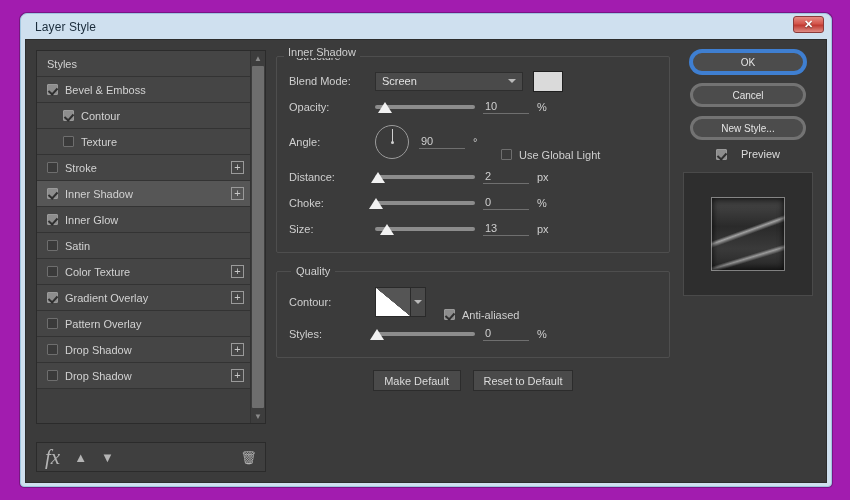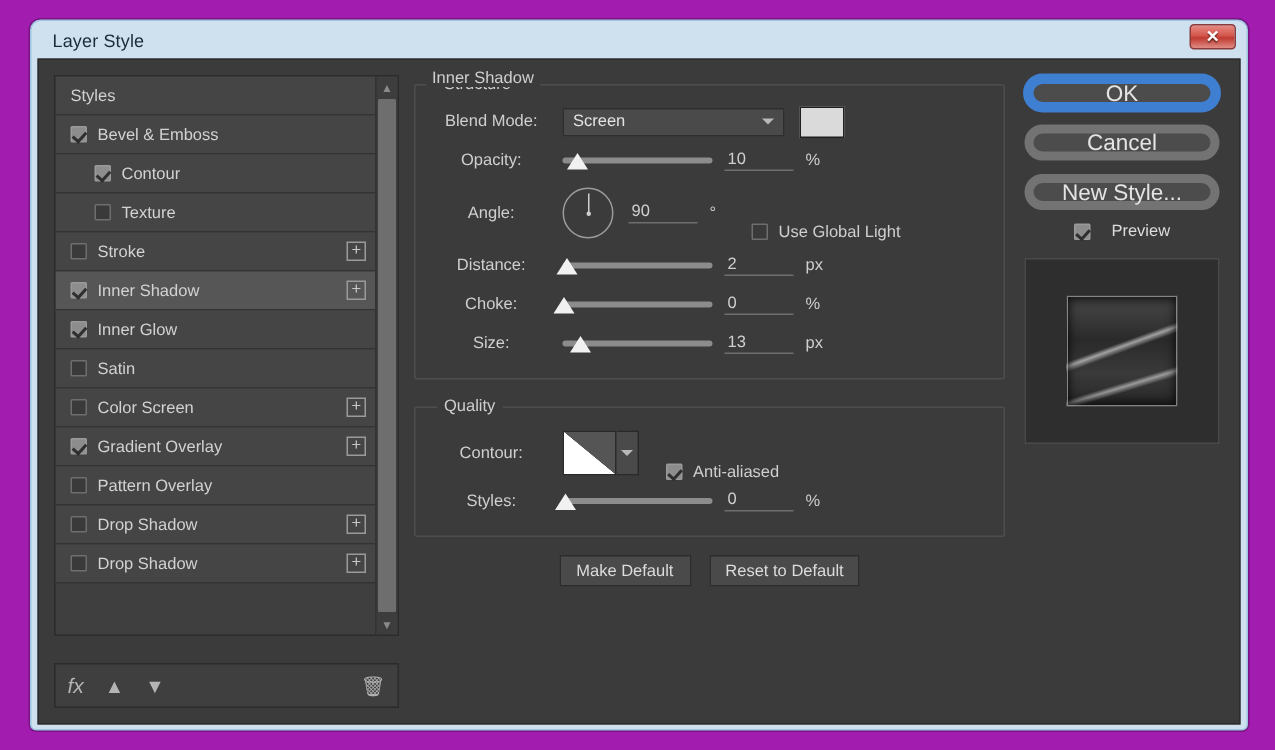--- a/index.html
+++ b/index.html
@@ -160,21 +160,21 @@
     align-items: center;
     padding: 0 8px;
     gap: 14px;
   }
   .tb-icon {
     color: #b4b4b4;
     font-size: 13px;
     cursor: pointer;
     display: flex; align-items: center;
   }
-  .tb-icon.fx { font-style: italic; font-family: Liberation Sans, sans-serif; font-size: 14px; }
+  .tb-icon.fx { font-style: italic; font-family: Liberation Serif, serif; font-size: 21px; }
   .tb-spacer { flex: 1; }
 
   
   .options {
     flex: 1;
     margin-left: 10px;
     margin-right: 10px;
     position: relative;
   }
   fieldset.group {
@@ -200,21 +200,21 @@
   }
 
   .frow {
     display: flex;
     align-items: center;
     height: 22px;
     margin-bottom: 4px;
   }
   .flabel {
     width: 86px;
-    text-align: center;
+    text-align: left;
     padding-right: 9px;
     font-size: 11px;
     color: #cfcfcf;
     flex: 0 0 auto;
   }
   .select {
     width: 148px; height: 19px;
     background: #4a4a4a;
     border: 1px solid #2e2e2e;
     color: #e2e2e2;
@@ -359,26 +359,26 @@
 
   
   .right {
     width: 136px;
     display: flex;
     flex-direction: column;
     align-items: center;
     gap: 9px;
   }
   .rbtn {
-    width: 130px; height: 24px;
+    width: 116px; height: 24px;
     border-radius: 12px;
     background: #4c4c4c;
-    border: 6px solid #737373;
+    border: 3px solid #737373;
     color: #e4e4e4;
-    font-size: 15px;
+    font-size: 10px;
     display: flex; align-items: center; justify-content: center;
     cursor: pointer;
   }
   .rbtn.primary {
     border-color: #3f7fd1;
     box-shadow: 0 0 0 1px #3f7fd1;
   }
   .previewrow {
     display: flex; align-items: center;
     font-size: 11px; color: #dcdcdc;
@@ -449,21 +449,21 @@
               <div class="srow plain">
                 <span class="cb on"></span>
                 <span class="label">Inner Glow</span>
               </div>
               <div class="srow plain">
                 <span class="cb"></span>
                 <span class="label">Satin</span>
               </div>
               <div class="srow plain">
                 <span class="cb"></span>
-                <span class="label">Color Screen</span>
+                <span class="label">Color Texture</span>
                 <span class="plusbtn">+</span>
               </div>
               <div class="srow plain">
                 <span class="cb on"></span>
                 <span class="label">Gradient Overlay</span>
                 <span class="plusbtn">+</span>
               </div>
               <div class="srow plain">
                 <span class="cb"></span>
                 <span class="label">Pattern Overlay</span>

